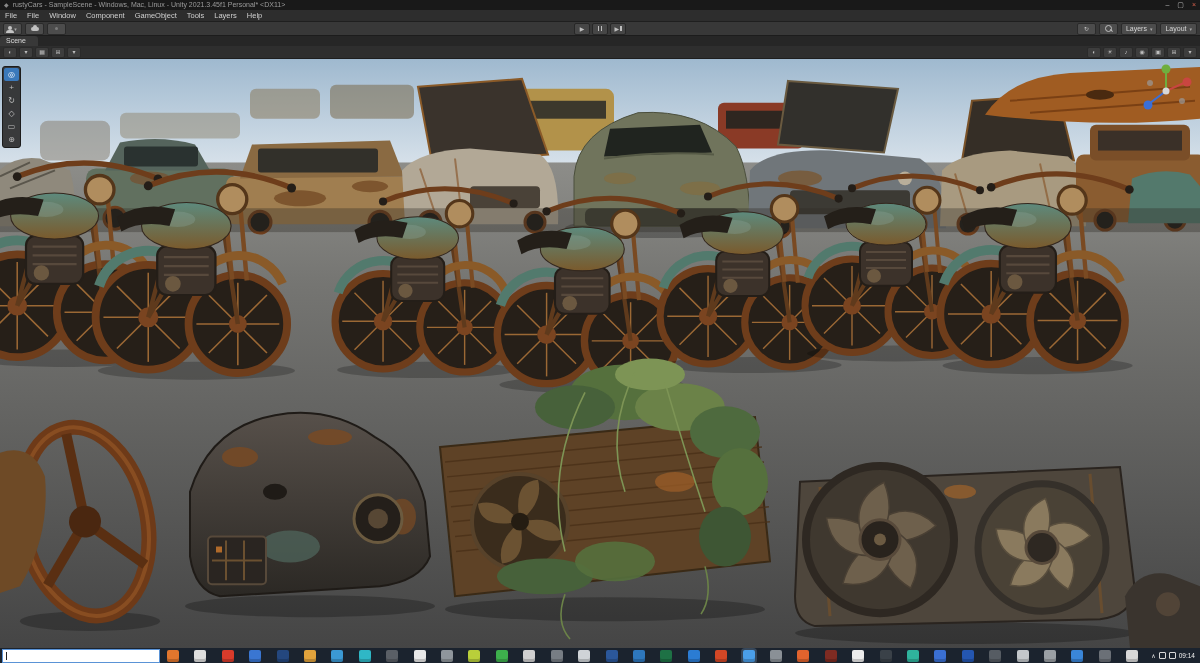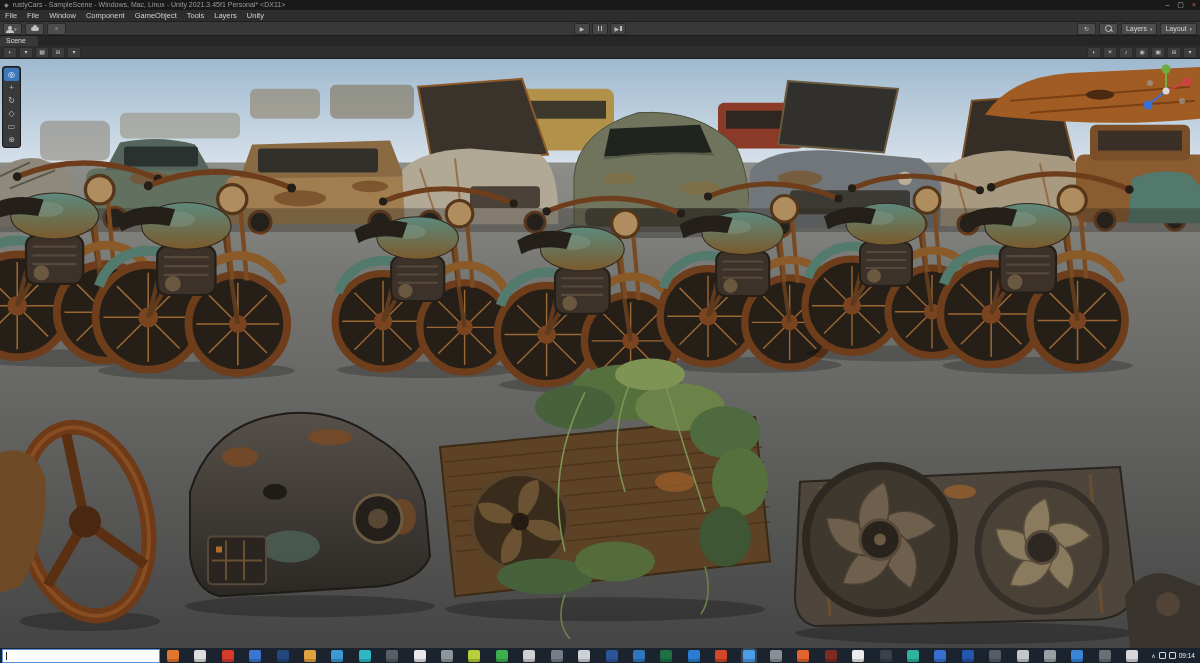--- a/index.html
+++ b/index.html
@@ -102,21 +102,21 @@
 
   <div class="menubar">
 
   <span class="menu-item">File</span>
       <span class="menu-item">File</span>
       <span class="menu-item">Window</span>
       <span class="menu-item">Component</span>
       <span class="menu-item">GameObject</span>
       <span class="menu-item">Tools</span>
       <span class="menu-item">Layers</span>
-      <span class="menu-item">Unity</span>
+      <span class="menu-item">Help</span>
     </div>
 
   <div class="toolbar">
     <div class="tb-group">
       <span class="tb-btn">
         <span class="person"></span>
         <span class="dd-caret">▾</span>
       </span>
       <span class="tb-btn">
         <span class="cloud-shape"></span>

